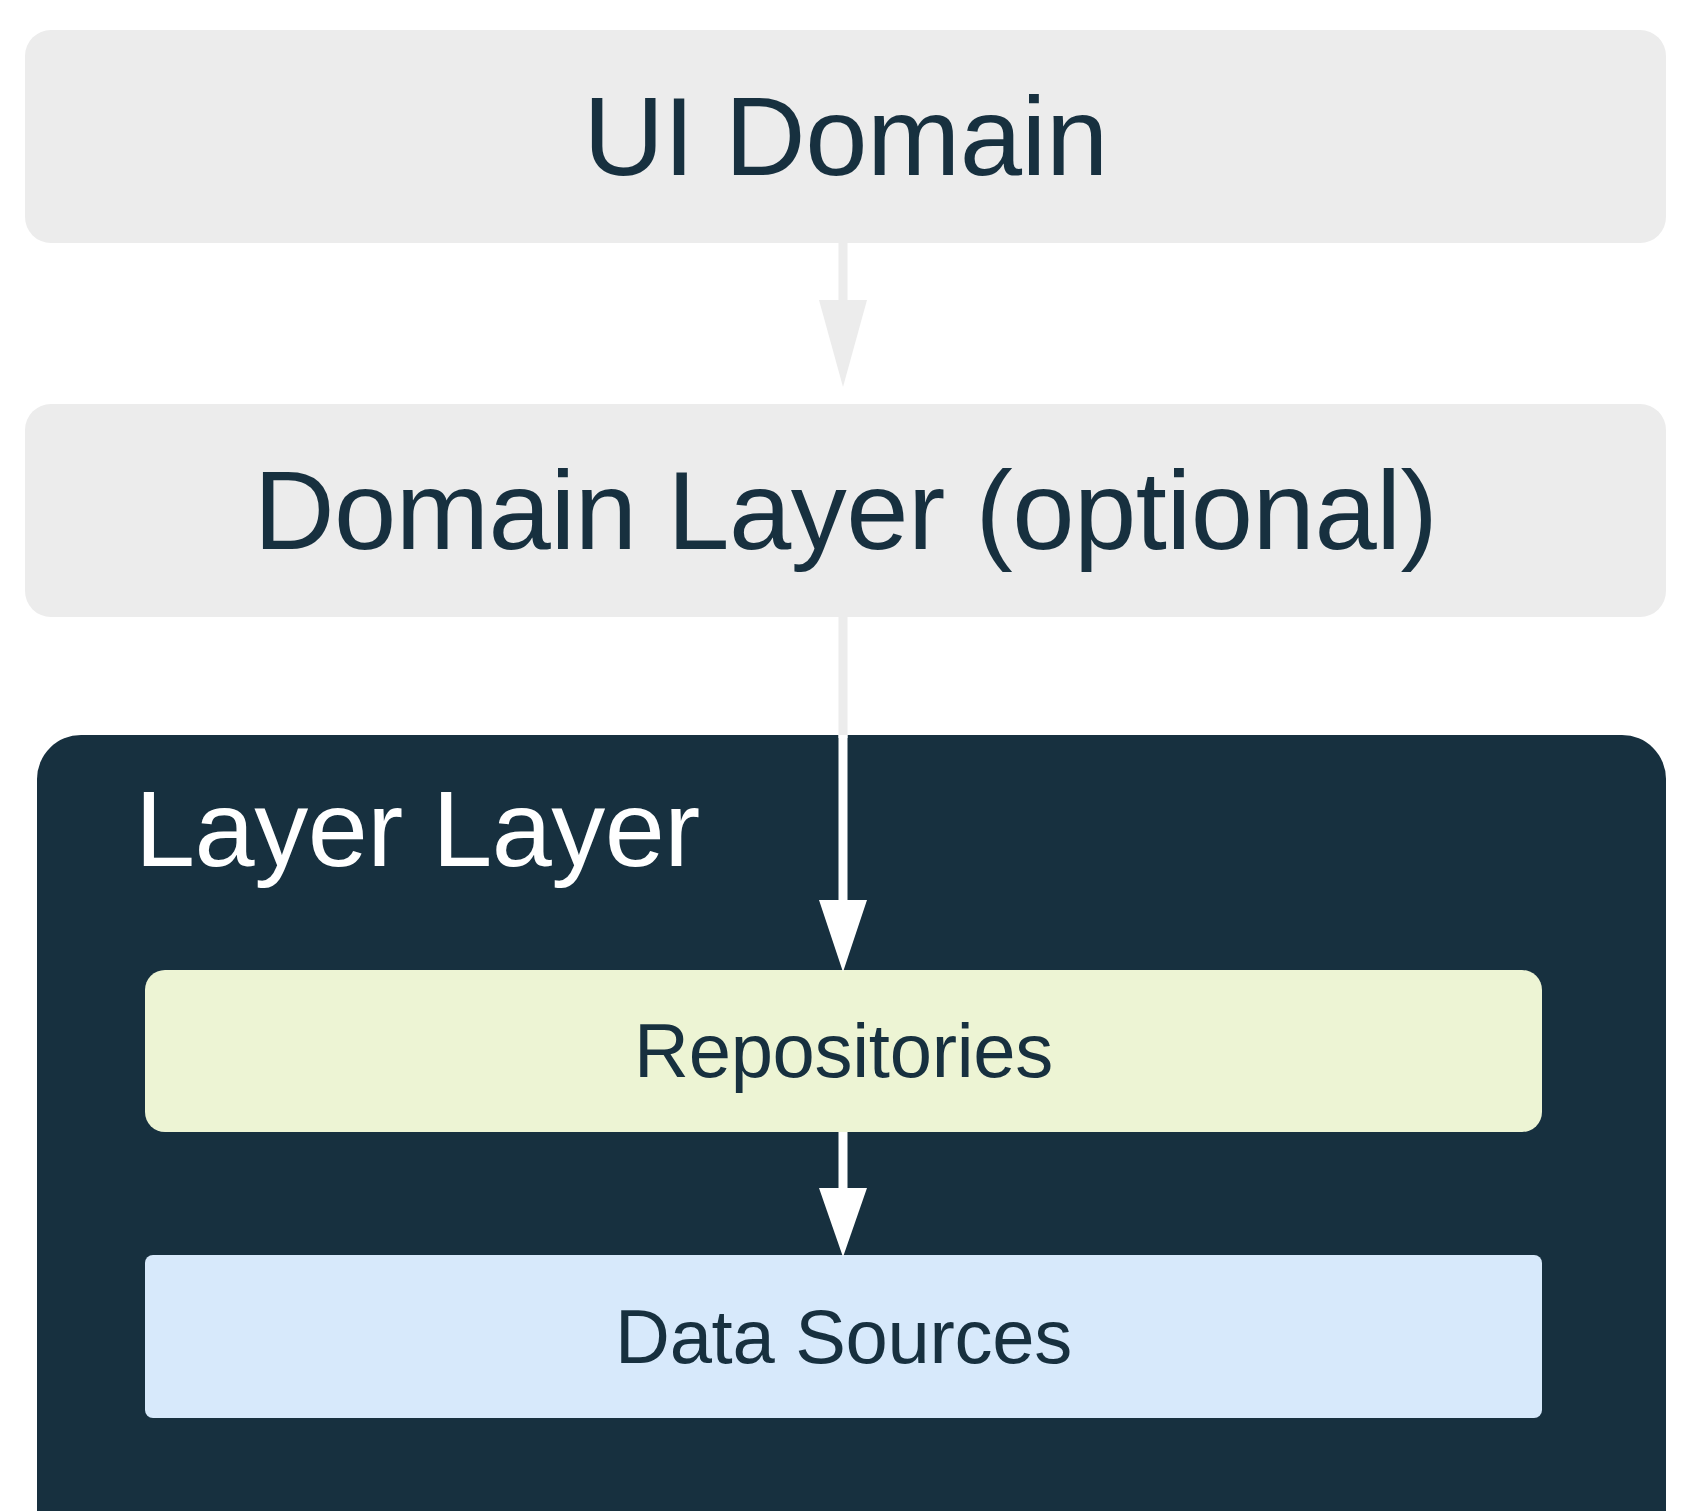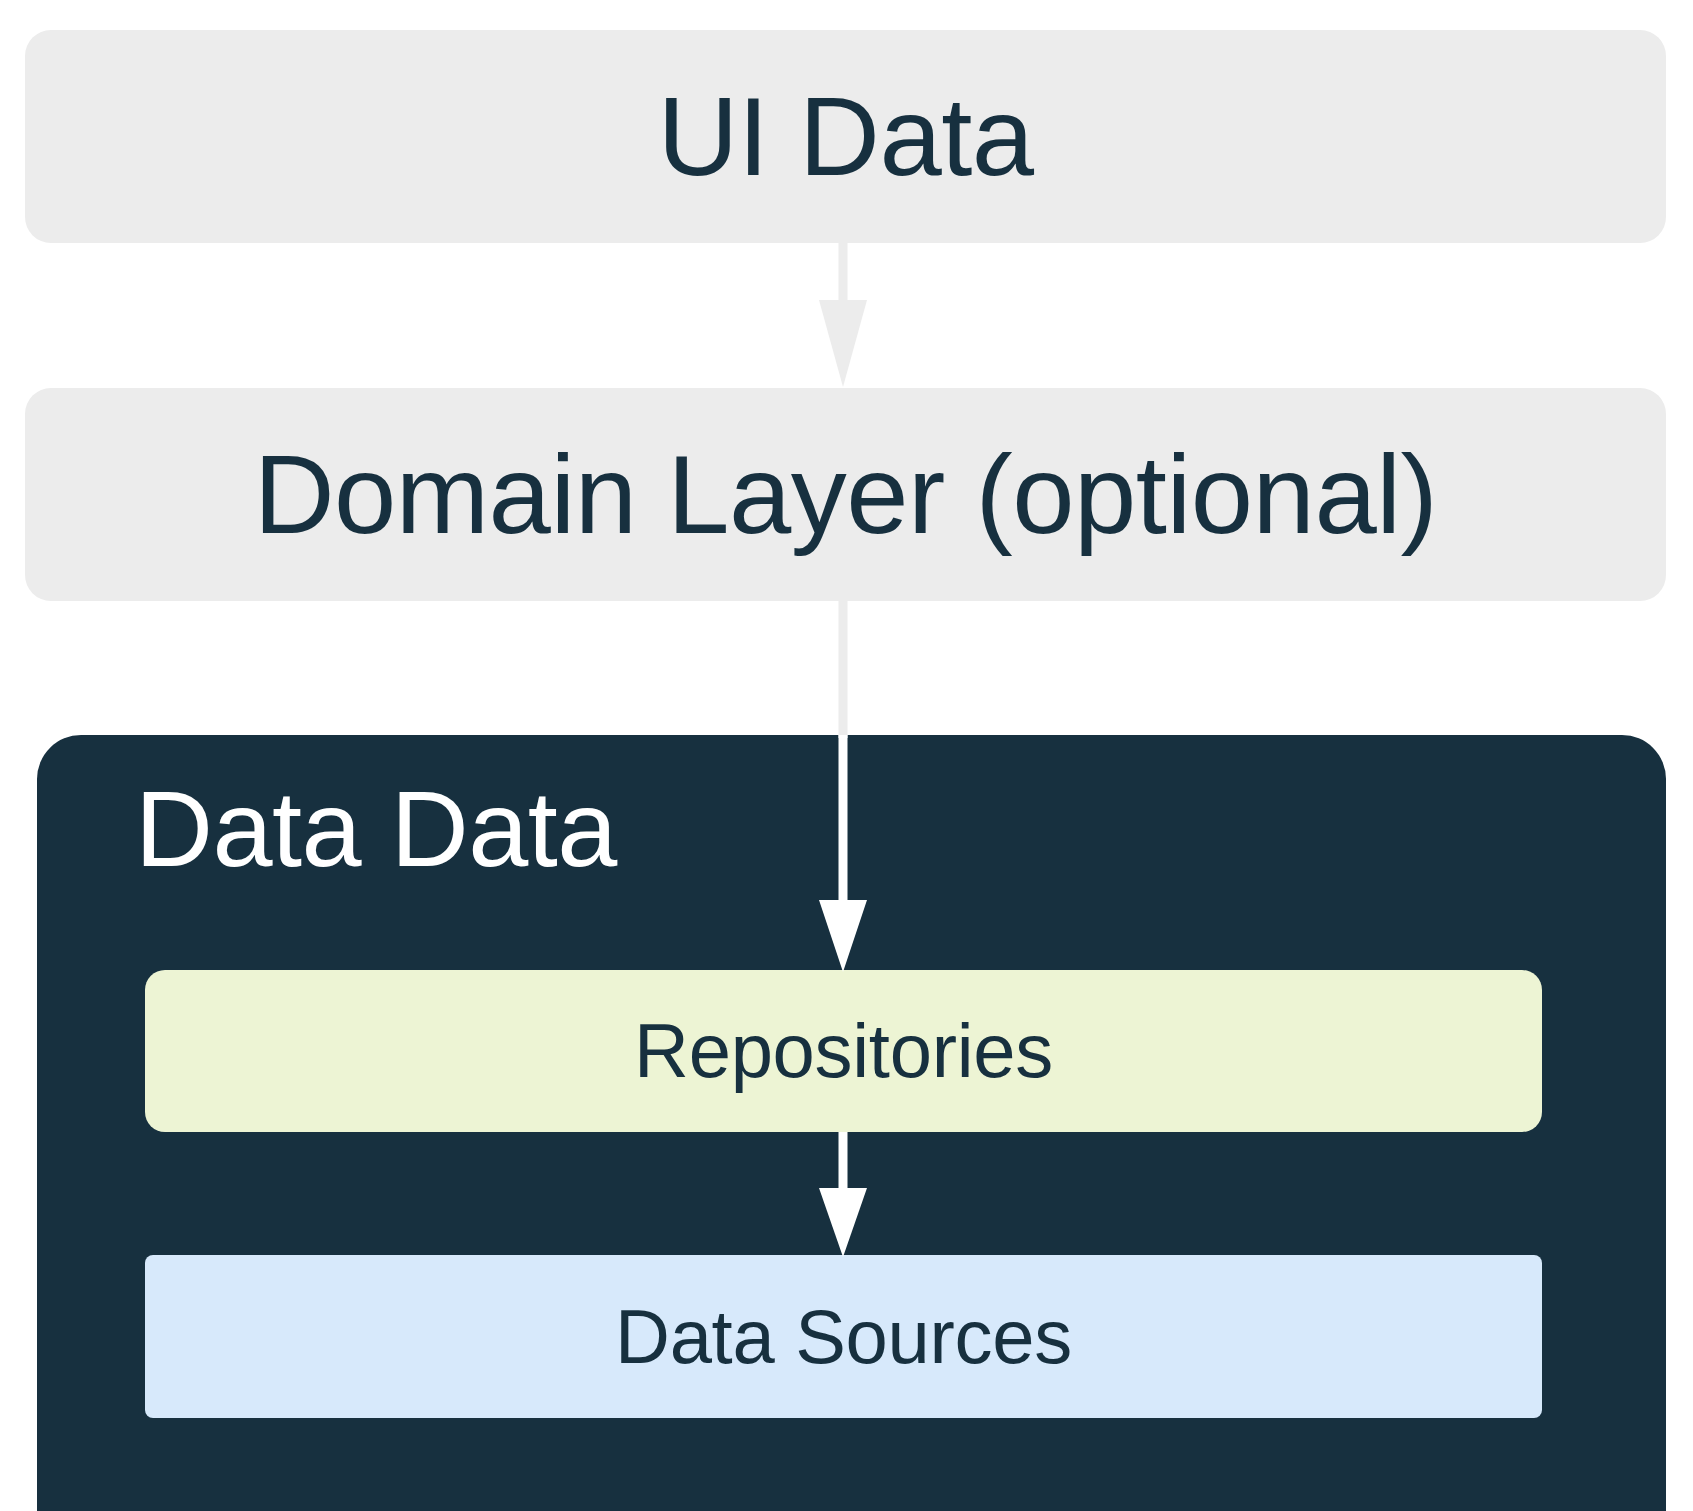--- a/index.html
+++ b/index.html
@@ -47,21 +47,21 @@
   #node-ui-layer {
     left: 25px;
     top: 30px;
     width: 1641px;
     height: 213px;
     font-size: 112px;
   }
 
   #node-domain-layer {
     left: 25px;
-    top: 388px;
+    top: 404px;
     width: 1641px;
     height: 213px;
     font-size: 112px;
   }
 
   
   #node-data-layer {
     position: absolute;
     left: 37px;
     top: 735px;
@@ -119,39 +119,39 @@
     pointer-events: none;
   }
   #arrow-overlay .arrow-shape { pointer-events: auto; }
 </style>
 </head>
 <body>
 
 <div id="diagram-canvas">
 
   <div class="node layer-box" id="node-ui-layer">
-    <span>UI Data</span>
+    <span>UI Domain</span>
   </div>
 
   <div class="node layer-box" id="node-domain-layer">
     <span>Domain Layer (optional)</span>
   </div>
 
   <div id="node-data-layer">
 
     <div class="node" id="node-repositories" style="left:108px; top:235px;">
       <span>Repositories</span>
     </div>
 
     <div class="node" id="node-data-sources" style="left:108px; top:520px;">
       <span>Data Sources</span>
     </div>
   </div>
 
-  <div id="data-layer-title">Data Data</div>
+  <div id="data-layer-title">Layer Layer</div>
 
   <svg id="arrow-overlay" viewBox="0 0 1693 1511" xmlns="http://www.w3.org/2000/svg">
 
     <g class="arrow-shape">
       <rect x="838.5" y="243" width="9" height="103" fill="#ECECEC"></rect>
       <polygon points="819,300 867,300 843,387" fill="#ECECEC"></polygon>
     </g>
 
     <g class="arrow-shape">
       <rect x="838.5" y="598" width="9" height="140" fill="#ECECEC"></rect>

